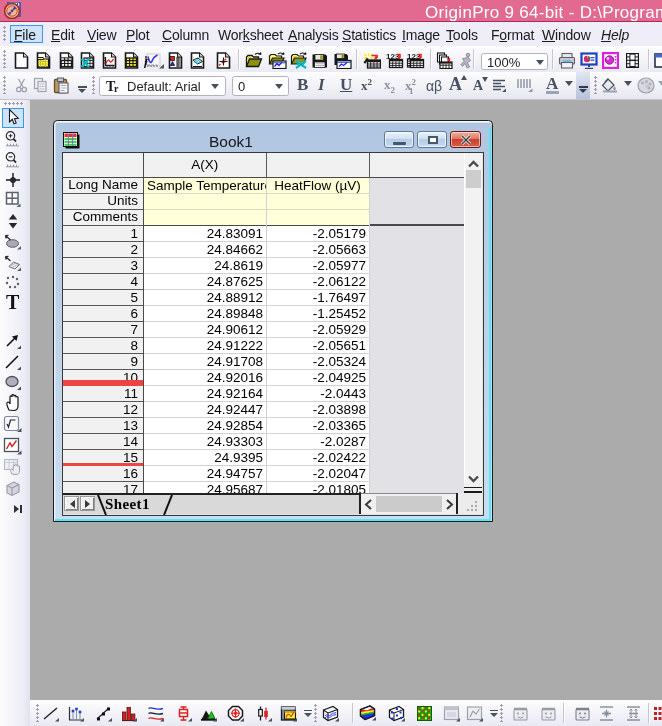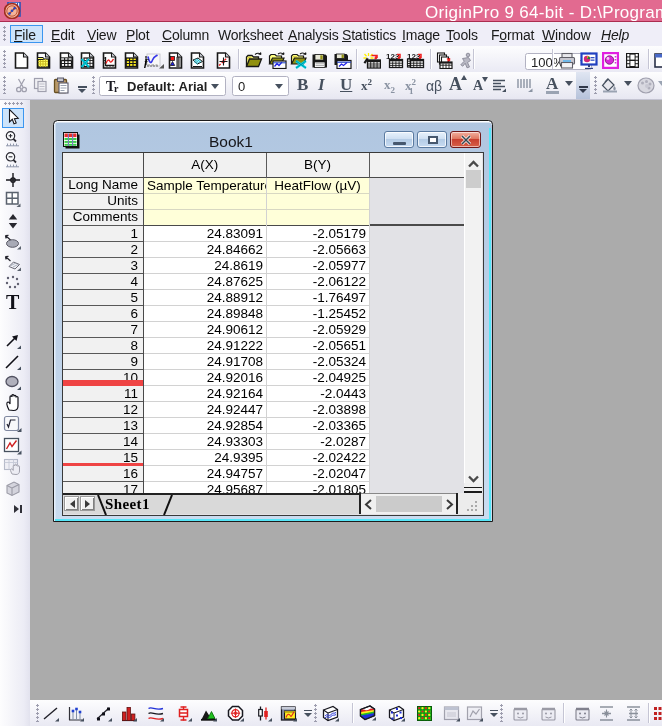--- a/index.html
+++ b/index.html
@@ -195,21 +195,21 @@
 <rect x="6" y="10" width="12" height="1.6" fill="#181818"></rect>
 <path d="M6 13.2 h12 M9 11.6 v4.9 M12 11.6 v4.9 M15 11.6 v4.9" stroke="#181818" stroke-width="0.9"></path>
     </svg>
 <svg class="a" style="left:458px;top:52px" width="17" height="17" viewBox="0 0 17 17">
       <g fill="#b8b8c4" stroke="#888896" stroke-width="0.9">
 <circle cx="10" cy="3" r="1.8"></circle>
         <path d="M4.5 6.5 L10.5 5.5 L12.5 8.5 L9.5 10.5 L11.5 15 L9 15.8 L7.2 11.2 L4.8 14.2 L2.8 12.8 L6.2 9.2 Z"></path>
       </g>
     </svg>
 <div class="a vsep" style="left:473px;top:49px;height:20px;"></div>
-<div class="a combo" style="left:481px;top:52.5px;width:67px;height:17.5px;margin-left:44px;">
+<div class="a combo" style="left:481px;top:52.5px;width:67px;height:17.5px;">
       <span style="position:absolute;left:5px;top:1px;">100%</span>
       <span style="position:absolute;right:3px;top:6px;width:0;height:0;border-left:4px solid transparent;border-right:4px solid transparent;border-top:5px solid #46505e;"></span>
     </div>
 <div class="a vsep" style="left:552px;top:49px;height:20px;"></div>
 <svg class="a" style="left:558px;top:52px" width="18" height="17" viewBox="0 0 18 17">
       <rect x="4" y="1.5" width="10" height="4.5" fill="#e8e8ec" stroke="#606068" stroke-width="1.1"></rect>
 <rect x="1.5" y="5.5" width="15" height="6.5" rx="1" fill="#c8c8d0" stroke="#606068" stroke-width="1.1"></rect>
 <rect x="3.5" y="10.5" width="11" height="5.5" fill="#f4f4f6" stroke="#606068" stroke-width="1.1"></rect>
 <rect x="5" y="8" width="8" height="2" fill="#70b8e8"></rect>
     </svg>
@@ -274,21 +274,21 @@
 <div class="a" style="left:77px;top:84px;width:11px;height:12px;">
       <div style="position:absolute;left:1px;top:2px;width:9px;height:1.5px;background:#46505e"></div>
       <div style="position:absolute;left:1px;top:5px;" class="chev"></div>
     </div>
 <div class="a grip" style="left:92px;top:76px;height:18px;"></div>
 <div class="a combo" style="left:99px;top:75.5px;width:127px;height:20px;">
       <svg style="position:absolute;left:6px;top:2px" width="16" height="15" viewBox="0 0 16 15">
         <text x="0" y="12" font-family="Liberation Serif" font-weight="bold" font-size="14" fill="#181820">T</text>
         <text x="8" y="13" font-family="Liberation Serif" font-weight="bold" font-size="10" fill="#181820">r</text>
       </svg>
-<span style="position:absolute;left:27px;top:2px;font-weight:bold;">Default: Arial</span>
+<span style="position:absolute;left:27px;top:2px;">Default: Arial</span>
 <span style="position:absolute;right:6px;top:7px;width:0;height:0;border-left:4px solid transparent;border-right:4px solid transparent;border-top:5px solid #46505e;"></span>
     </div>
 <div class="a combo" style="left:232px;top:75.5px;width:57px;height:20px;">
       <span style="position:absolute;left:5px;top:2px;">0</span>
       <span style="position:absolute;right:5px;top:7px;width:0;height:0;border-left:4px solid transparent;border-right:4px solid transparent;border-top:5px solid #46505e;"></span>
     </div>
 <div class="a flet" style="left:297px;top:75px;font-size:17px;">B</div>
 <div class="a flet" style="left:318px;top:75px;font-size:17px;font-style:italic;">I</div>
 <div class="a flet" style="left:340px;top:75px;font-size:17px;text-decoration:underline;">U</div>
 <div class="a flet" style="left:361px;top:77px;font-size:13px;">x<sup style="font-size:9px">2</sup></div>
@@ -668,21 +668,20 @@
         <path d="M3 2 L11 10 M11 2 L3 10" stroke="#fff" stroke-width="3"></path>
         <path d="M3 2 L11 10 M11 2 L3 10" stroke="#38464e" stroke-width="1.6"></path>
       </svg>
     </div>
 <div class="a" id="sheet" style="left:62px;top:152px;width:422px;height:364px;border:1.5px solid #3a3a3a;background:#e2e2e6;overflow:hidden;">
 <div class="cell" style="left:0px;top:0px;width:401px;height:24.6px;background:#f1f1f1;border-bottom:1.6px solid #4a4a4a;"></div>
 <div class="cell" style="left:80.0px;top:0px;width:1px;height:24.6px;background:#5a5a5a;"></div>
 <div class="cell" style="left:202.5px;top:0px;width:1px;height:24.6px;background:#5a5a5a;"></div>
 <div class="cell" style="left:305.5px;top:0px;width:1px;height:24.6px;background:#5a5a5a;"></div>
 <div class="cell" style="left:80.5px;top:2px;width:122.5px;height:21.6px;text-align:center;line-height:20px;">A(X)</div>
-<div class="cell" style="left:203px;top:2px;width:103px;height:21.6px;text-align:center;line-height:20px;">B(Y)</div>
 <div class="cell" style="left:0px;top:25.200000000000003px;width:80.0px;height:15.8px;background:#f1f1f1;border-bottom:1px solid #585858;text-align:right;padding-right:5px;line-height:14.8px;">Long Name</div>
 <div class="cell" style="left:80.5px;top:25.200000000000003px;width:225.5px;height:15.8px;background:#ffffd9;border-bottom:1px solid #d8d8c2;"></div>
 <div class="cell" style="left:84.0px;top:25.200000000000003px;width:119.0px;height:15.8px;text-align:left;line-height:15.8px;">Sample Temperature</div>
 <div class="cell" style="left:203px;top:25.200000000000003px;width:103px;height:15.8px;text-align:center;line-height:15.8px;">HeatFlow (µV)</div>
 <div class="cell" style="left:0px;top:41.0px;width:80.0px;height:15.8px;background:#f1f1f1;border-bottom:1px solid #585858;text-align:right;padding-right:5px;line-height:14.8px;">Units</div>
 <div class="cell" style="left:80.5px;top:41.0px;width:225.5px;height:15.8px;background:#ffffd9;border-bottom:1px solid #d8d8c2;"></div>
 <div class="cell" style="left:0px;top:56.8px;width:80.0px;height:15.8px;background:#f1f1f1;border-bottom:1px solid #585858;text-align:right;padding-right:5px;line-height:14.8px;">Comments</div>
 <div class="cell" style="left:80.5px;top:56.8px;width:225.5px;height:15.8px;background:#ffffd9;border-bottom:1.4px solid #4a4a4a;"></div>
 <div class="cell" style="left:306px;top:71.19999999999999px;width:95px;height:1.4px;background:#4a4a4a;"></div>
 <div class="cell" style="left:0px;top:72.6px;width:80.0px;height:16.0px;background:#f1f1f1;border-bottom:1px solid #585858;text-align:right;padding-right:5px;line-height:15.0px;">1</div>

